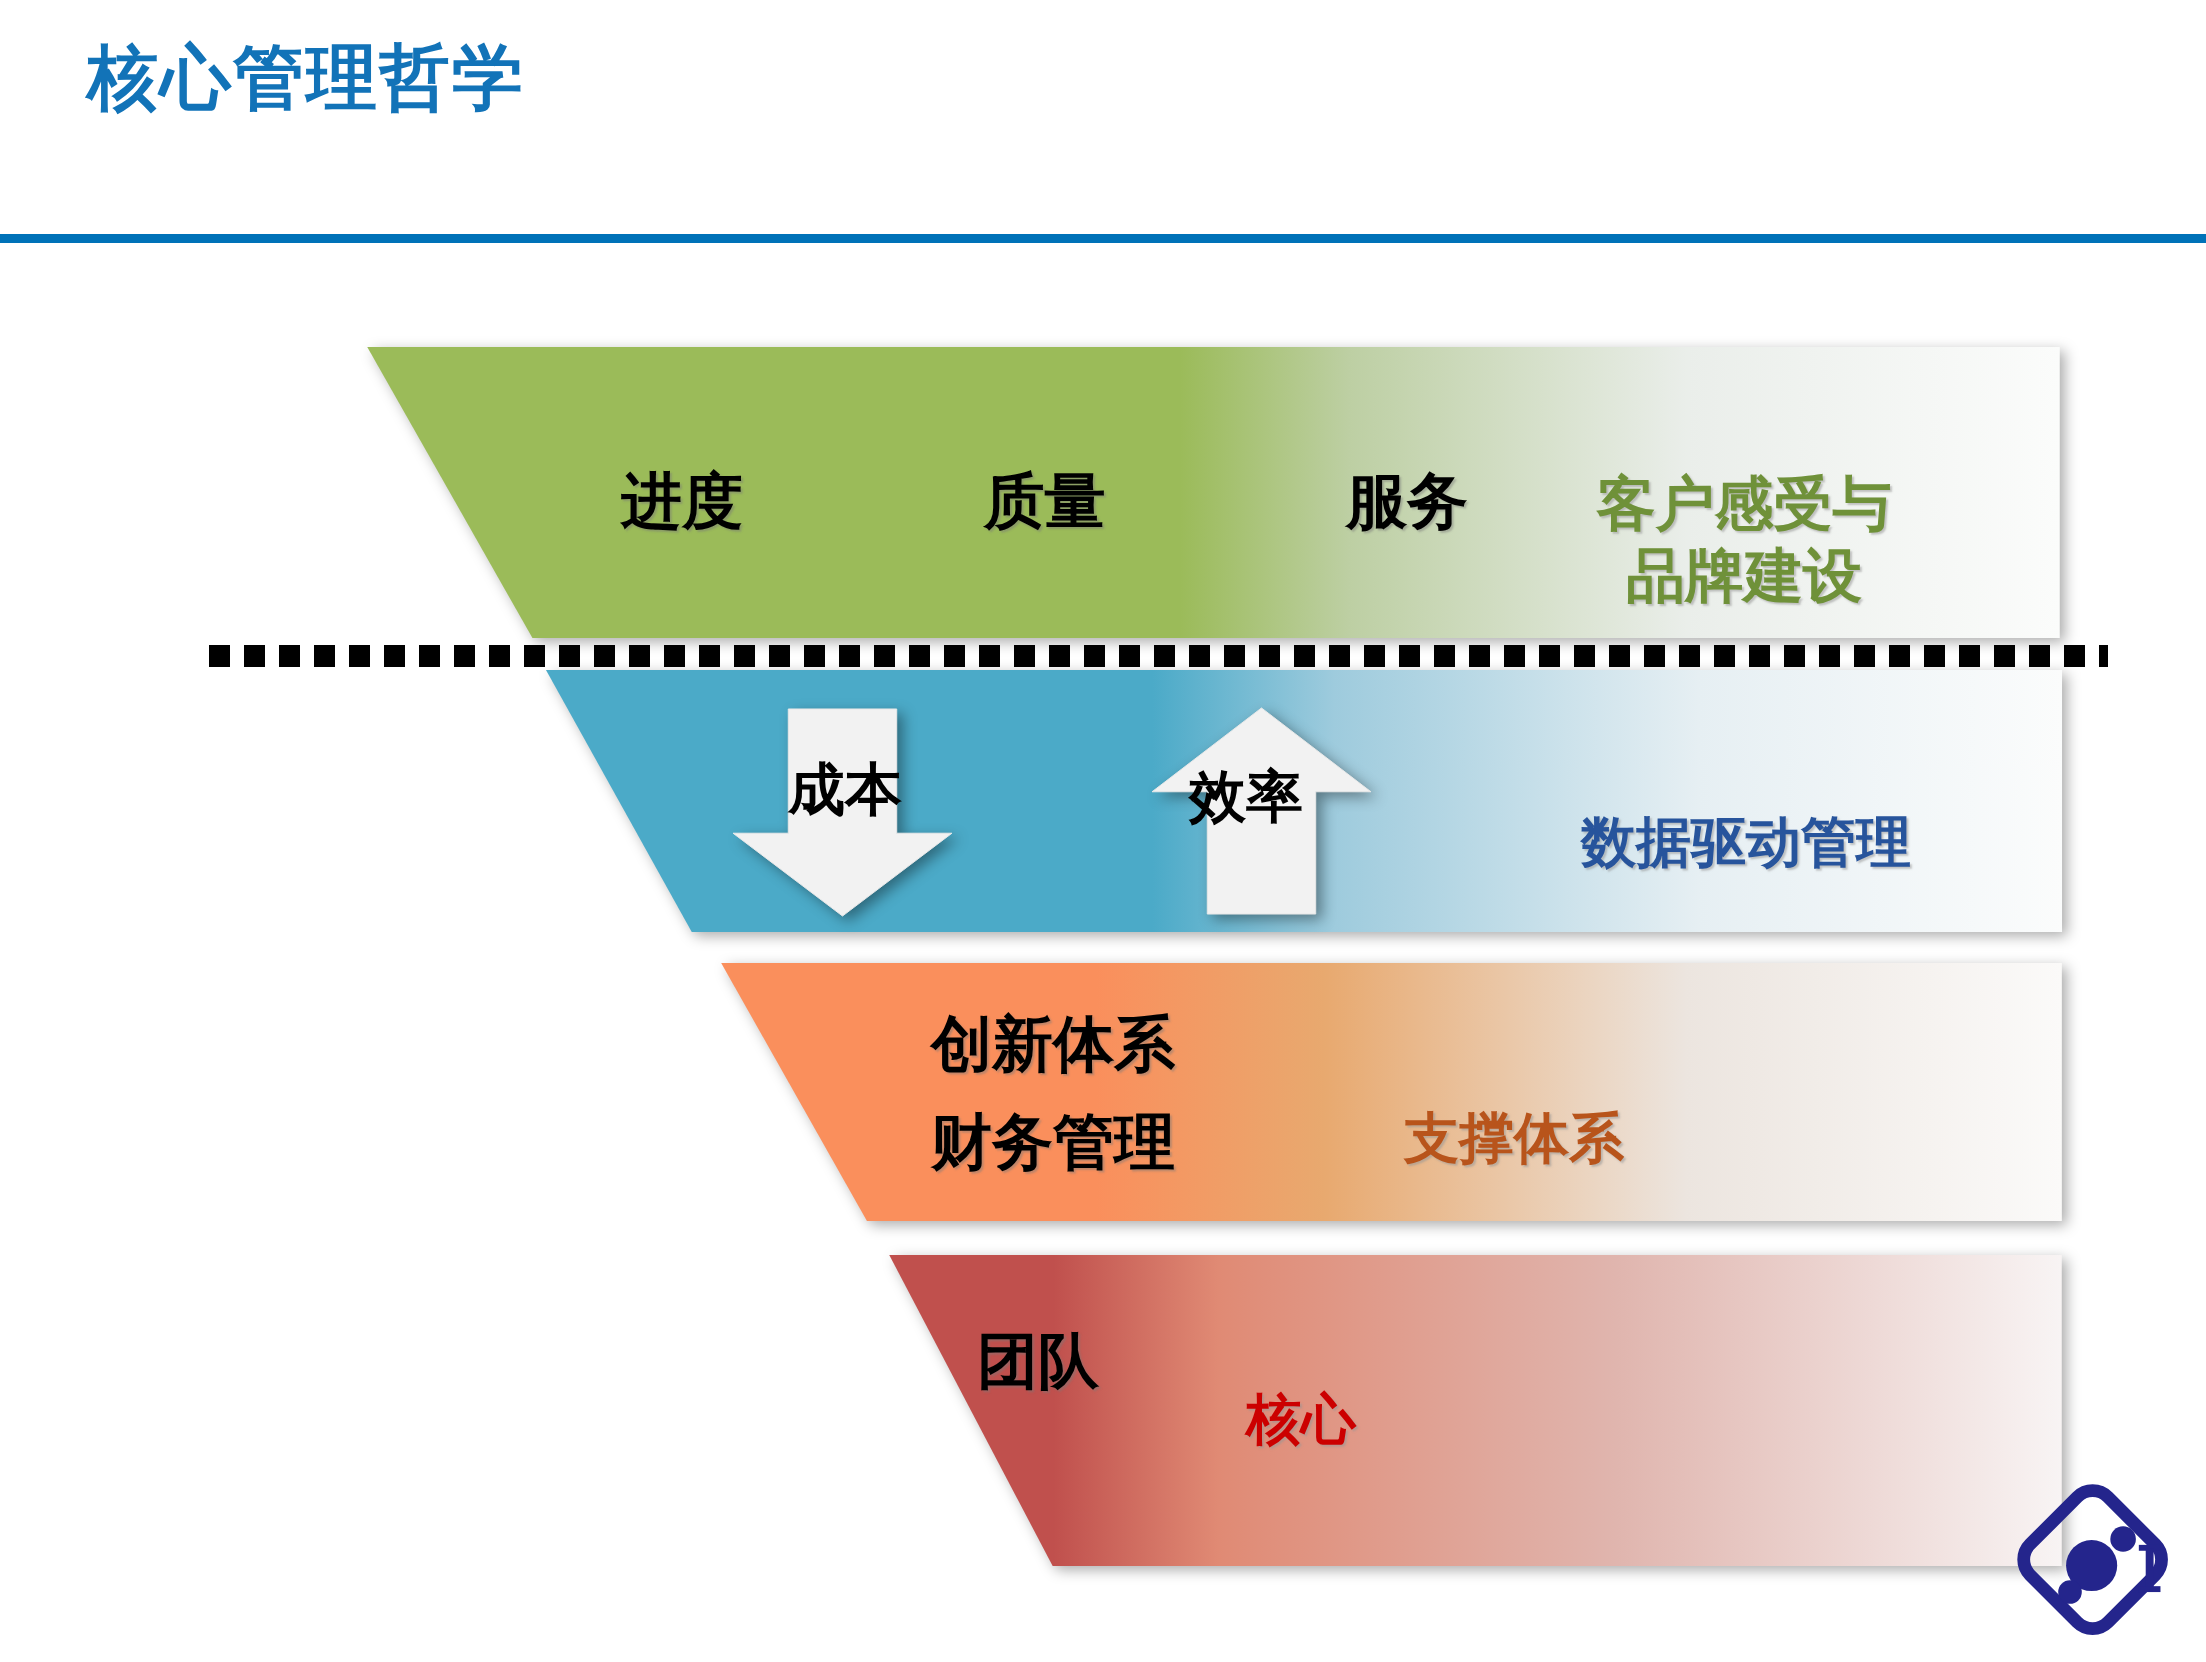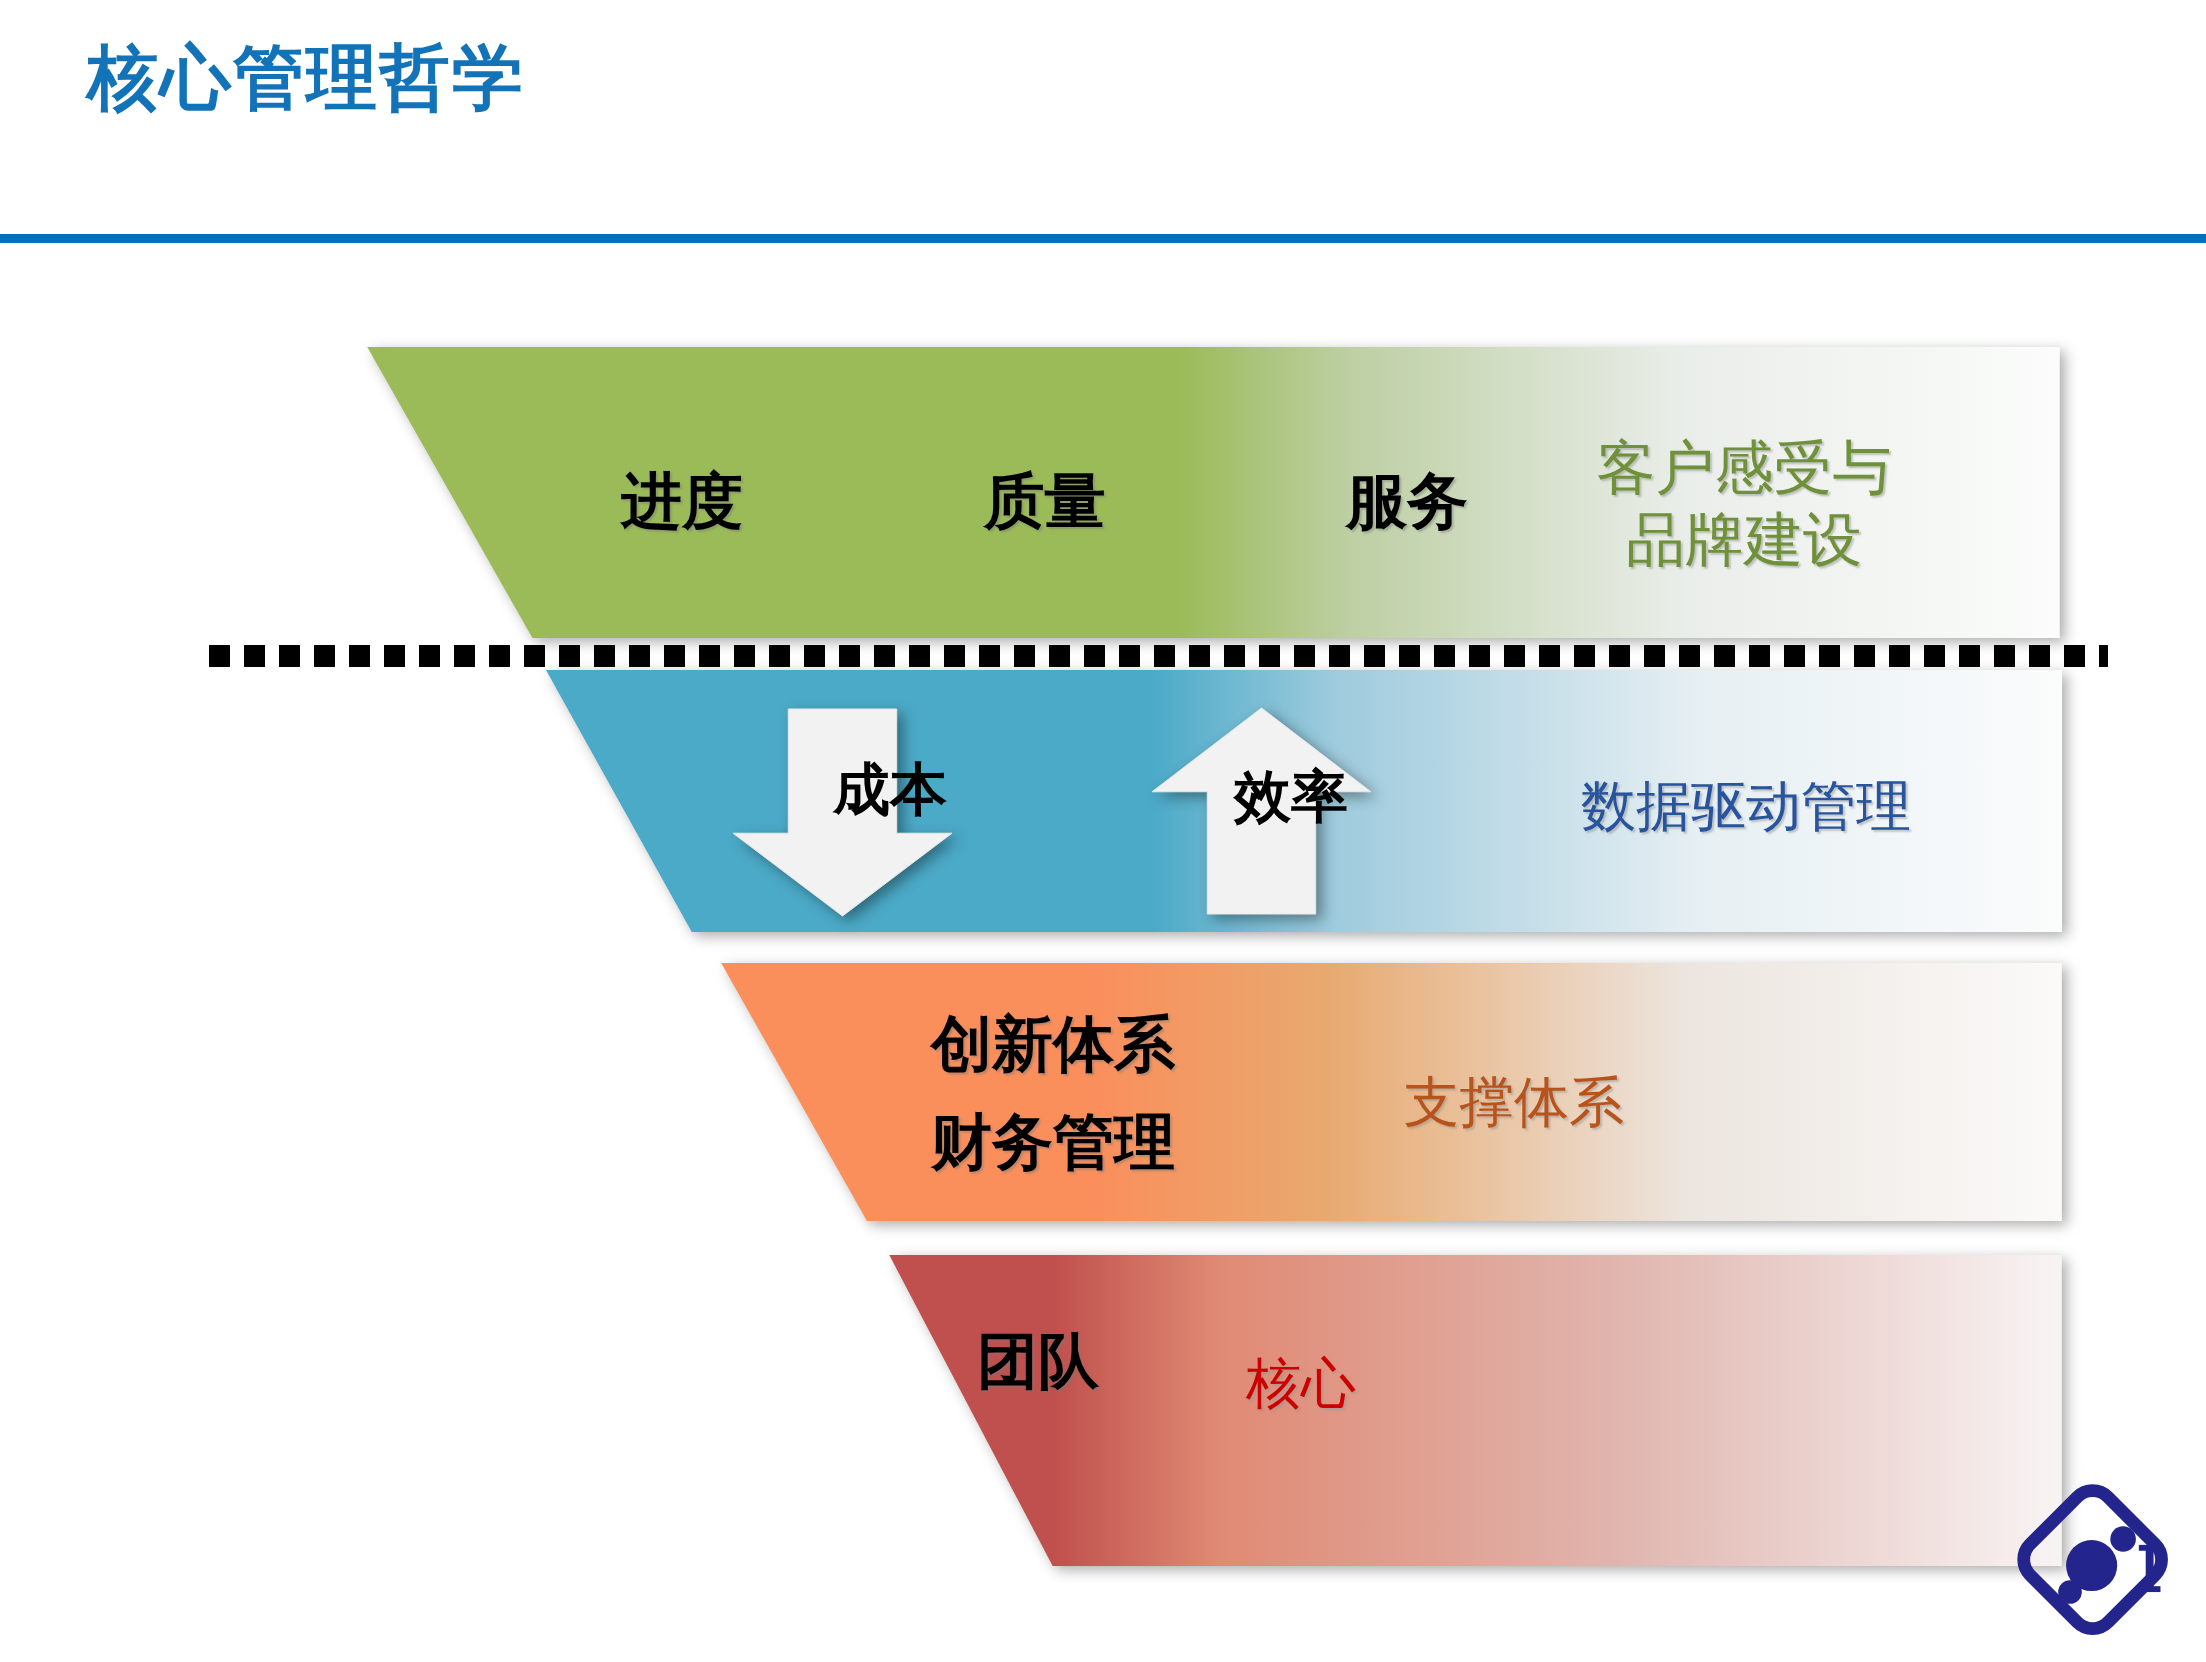--- a/index.html
+++ b/index.html
@@ -57,24 +57,25 @@
   
   .inner-label {
     position: absolute;
     font-weight: bold;
     color: #000000;
     white-space: nowrap;
     line-height: 1.28;
   }
   .side-label {
     position: absolute;
-    font-weight: normal;
+    font-weight: bold;
     white-space: nowrap;
     line-height: 1.22;
     text-shadow: 2px 2px 2px rgba(150,150,150,0.55);
+    margin-top: 36px;
   }
 
   
   .green-words {
     position: absolute;
     top: 461px;
     left: 621px;
     width: 847px;
     display: flex;
     justify-content: space-between;
@@ -147,21 +148,20 @@
     position: absolute;
     filter: drop-shadow(6.9px 5.9px 6.9px rgba(0,0,0,0.38));
   }
   .arrow svg { display: block; }
   .arrow-text {
     position: absolute;
     font-size: 57px;
     font-weight: bold;
     color: #000;
     white-space: nowrap;
-    margin-left: 45px;
   }
   #arrow-down { left: 729px; top: 707px; }
   #arrow-down-text { left: 788px; top: 752px; }
   #arrow-up { left: 1148px; top: 705px; }
   #arrow-up-text { left: 1189px; top: 759px; }
 
   
   #logo {
     position: absolute;
     left: 2006px;

